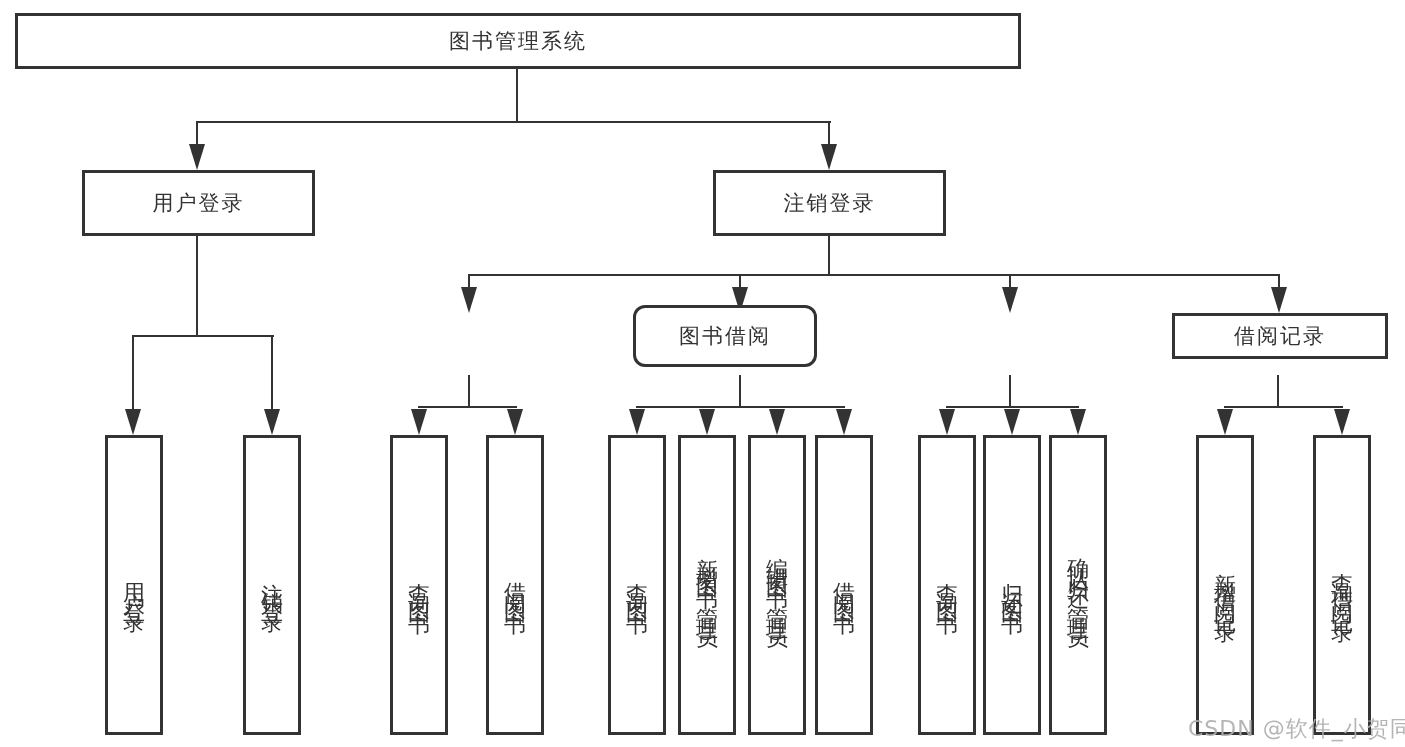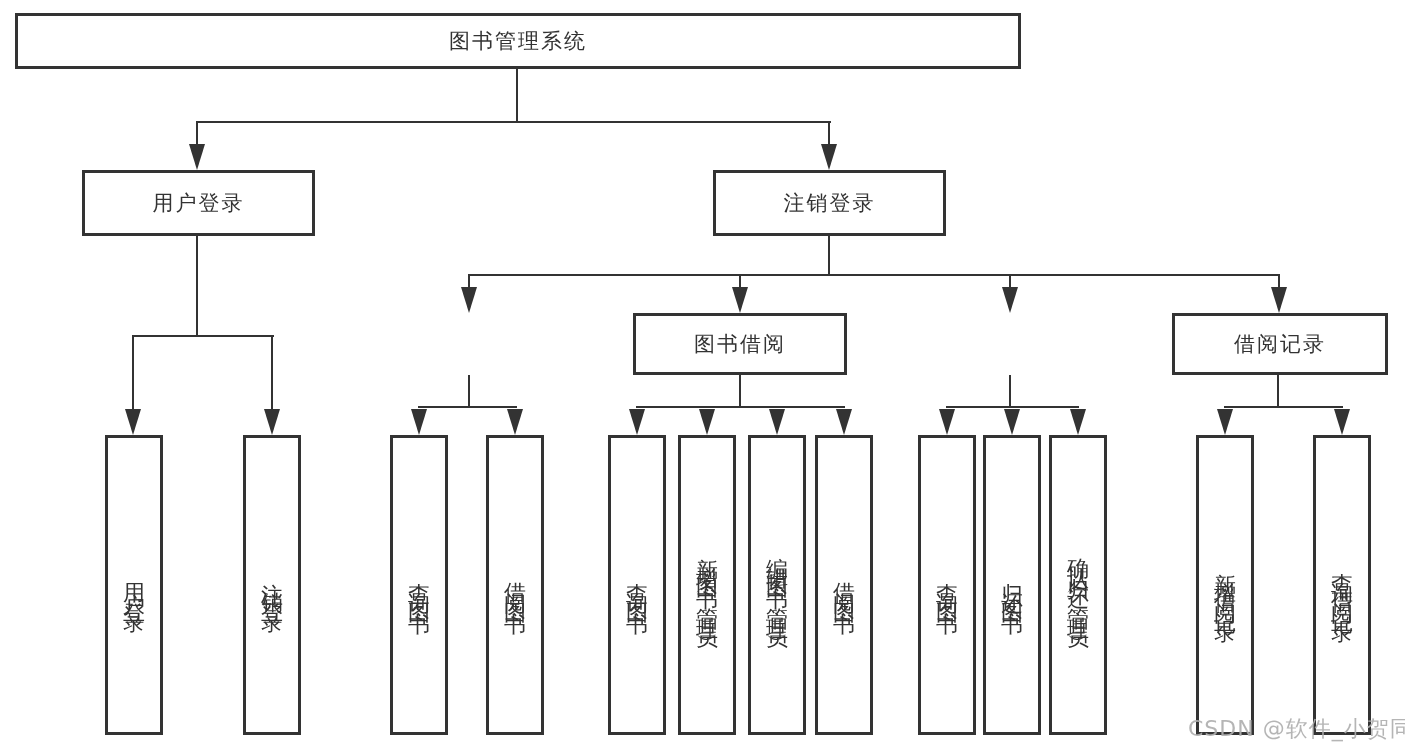--- a/index.html
+++ b/index.html
@@ -58,22 +58,22 @@
   <div class="hline" style="left:468px;top:274px;width:812px;"></div>
   <div class="vline" style="left:468px;top:274px;height:14px;"></div>
   <div class="vline" style="left:739px;top:274px;height:14px;"></div>
   <div class="vline" style="left:1009px;top:274px;height:14px;"></div>
   <div class="vline" style="left:1278px;top:274px;height:14px;"></div>
   <div class="ah" style="left:461px;top:287px;"></div>
   <div class="ah" style="left:732px;top:287px;"></div>
   <div class="ah" style="left:1002px;top:287px;"></div>
   <div class="ah" style="left:1271px;top:287px;"></div>
 
-  <div class="hbox" style="left:633px;top:313px;width:214px;height:62px;">图书借阅</div>
-  <div class="hbox" style="left:1172px;top:313px;width:216px;height:62px;">借阅记录</div>
+  <div class="hbox" style="left:633px;top:305px;width:184px;height:62px;border-radius:12px;">图书借阅</div>
+  <div class="hbox" style="left:1172px;top:313px;width:216px;height:46px;">借阅记录</div>
 
   <div class="vline" style="left:468px;top:375px;height:33px;"></div>
   <div class="hline" style="left:418px;top:406px;width:99px;"></div>
   <div class="ah" style="left:411px;top:409px;"></div>
   <div class="ah" style="left:507px;top:409px;"></div>
 
   <div class="vline" style="left:739px;top:375px;height:33px;"></div>
   <div class="hline" style="left:636px;top:406px;width:209px;"></div>
   <div class="ah" style="left:629px;top:409px;"></div>
   <div class="ah" style="left:699px;top:409px;"></div>

